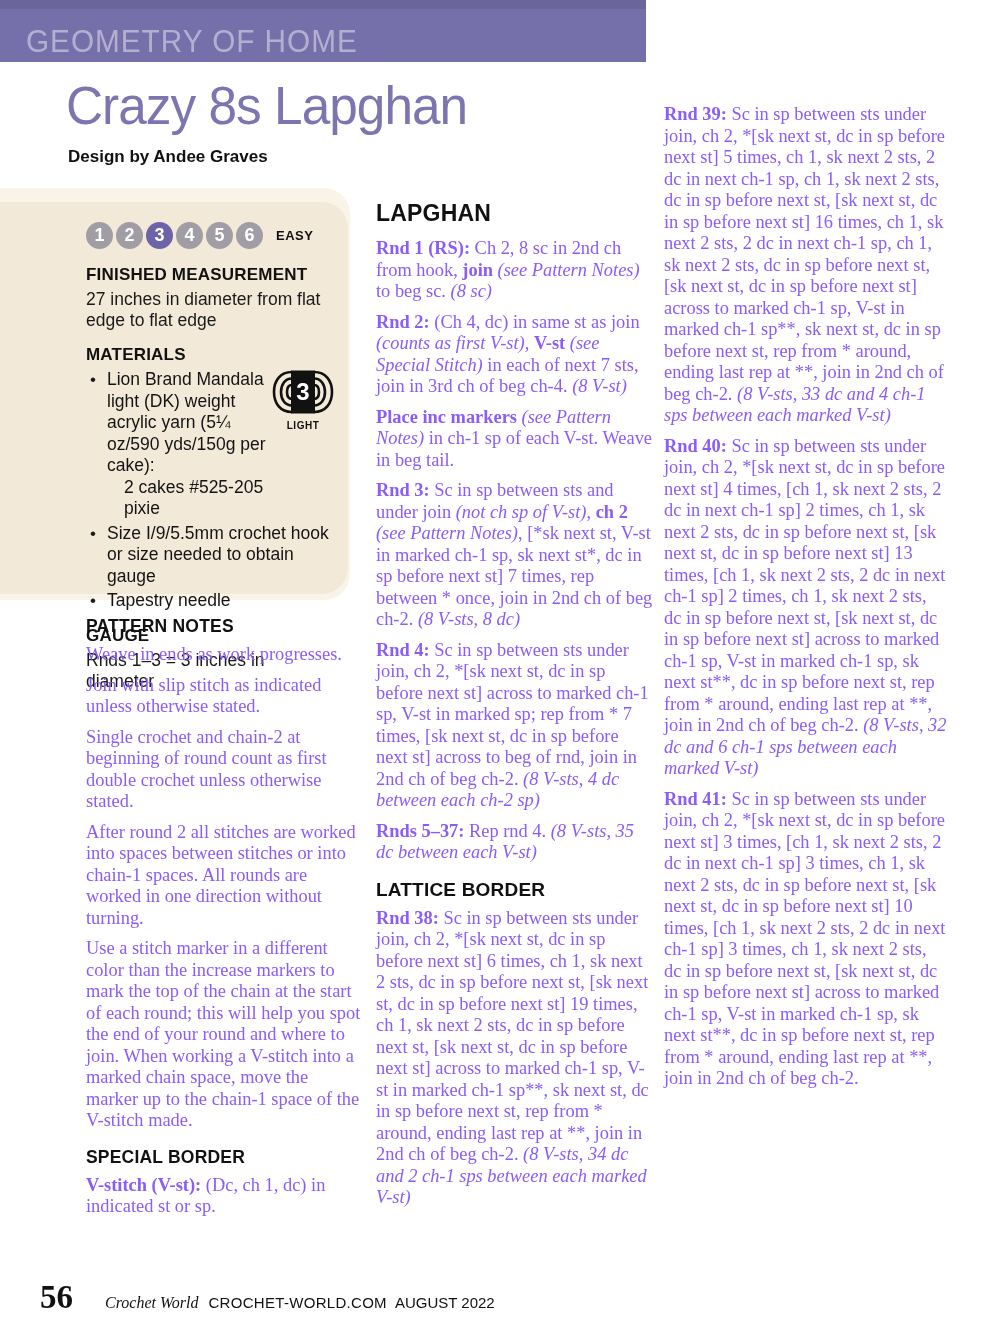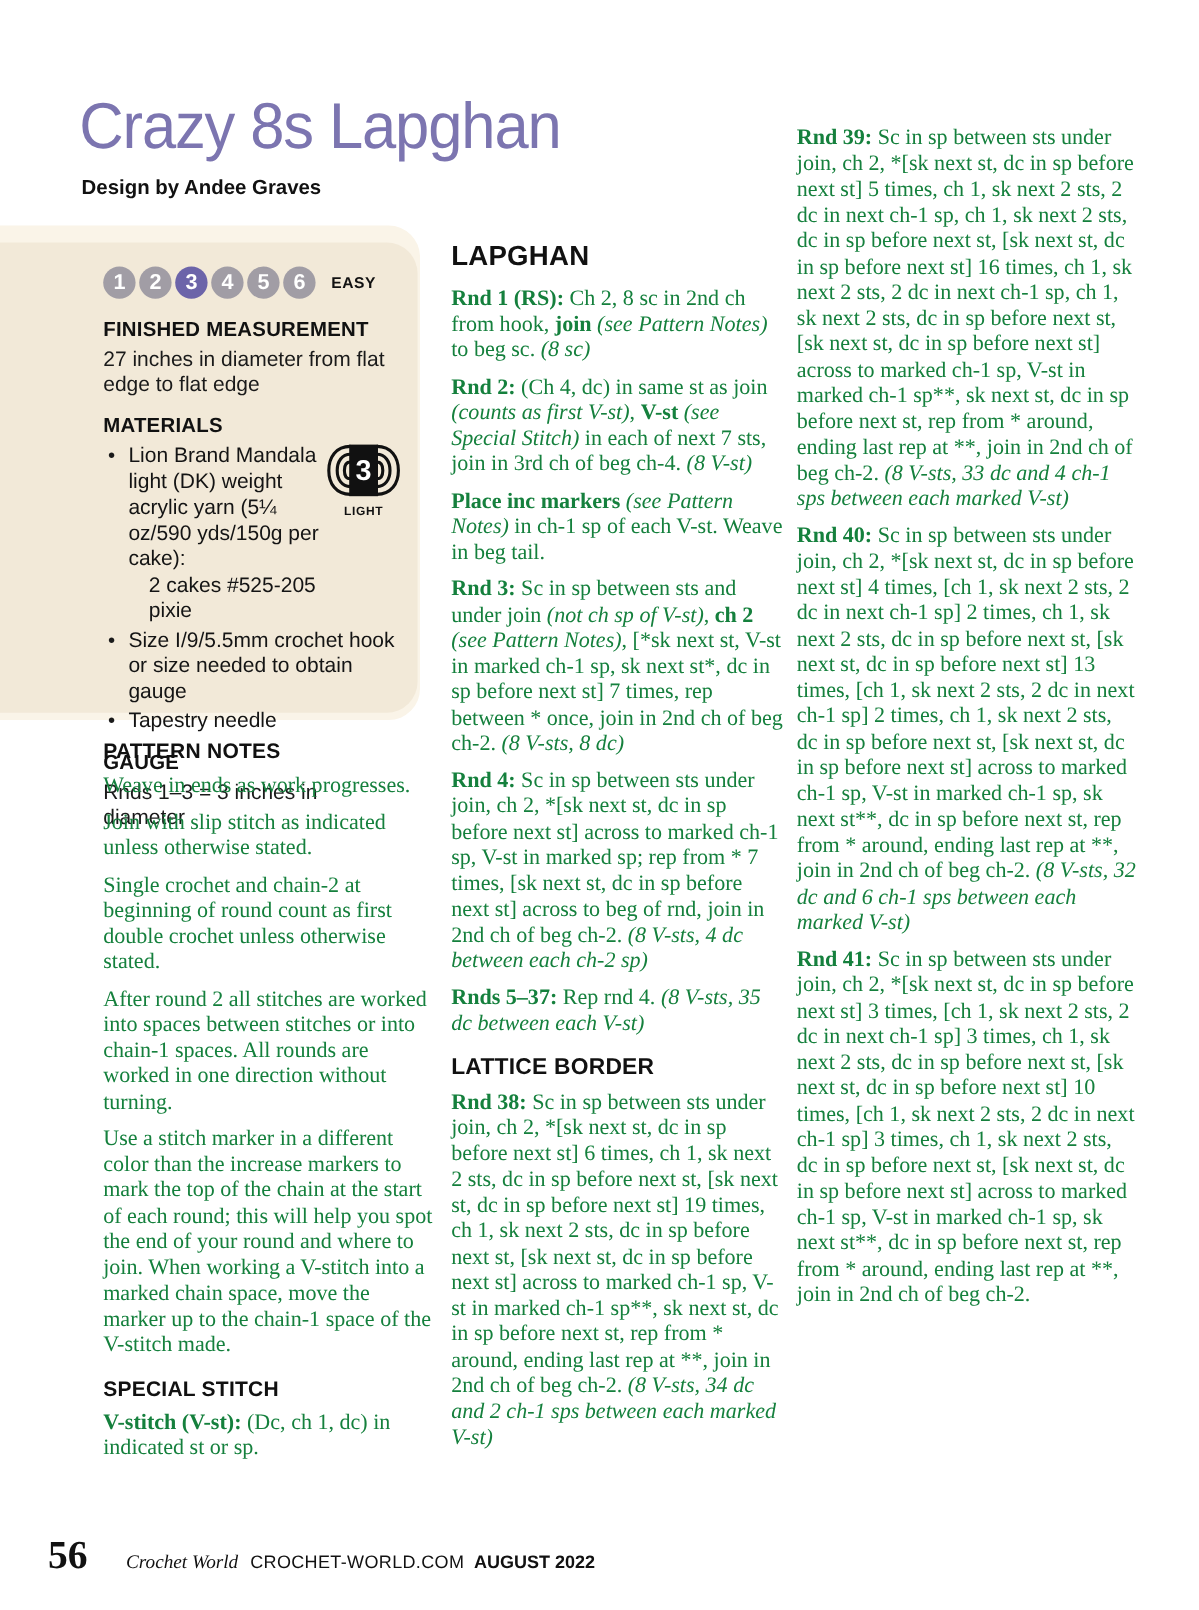--- a/index.html
+++ b/index.html
@@ -39,36 +39,39 @@
 
   
   .col{position:absolute;font-family:"Liberation Serif",serif;}
   .col-notes{left:86px;top:616px;width:277px;}
   .col-mid{left:376px;top:200px;width:278px;}
   .col-right{left:664px;top:104px;width:284px;}
   .subhead{font-family:"Liberation Sans",sans-serif;font-size:17.5px;font-weight:800;
            letter-spacing:.2px;color:#111;margin:15px 0 7px 0;}
   .bighead{font-family:"Liberation Sans",sans-serif;font-size:23px;font-weight:800;
            letter-spacing:.2px;color:#111;margin:0 0 11px 0;}
-  .col p{margin:0 0 9px 0;font-size:18.4px;line-height:21.5px;color:#15803d;}
+  .col p{margin:0 0 9px 0;font-size:18.4px;line-height:21.5px;color:#8b5cf6;}
   .col p i{font-style:italic;}
   .col p b{font-weight:700;}
 
   
   .footer{position:absolute;left:40px;top:1279px;display:flex;align-items:baseline;}
   .pageno{font-family:"Liberation Serif",serif;font-weight:700;font-size:33px;color:#111;}
   .mag{font-family:"Liberation Serif",serif;font-style:italic;font-size:16px;margin-left:32px;color:#111;}
   .site{font-family:"Liberation Sans",sans-serif;font-size:15px;letter-spacing:.3px;margin-left:10px;color:#111;}
-  .issue{font-family:"Liberation Sans",sans-serif;font-size:15px;font-weight:700;margin-left:8px;color:#111;}
+  .issue{font-family:"Liberation Sans",sans-serif;font-size:15px;font-weight:400;margin-left:8px;color:#111;}
 </style>
 </head>
 <body>
 
 <div class="page">
 
+  <div class="kicker-bar">
+    <span>GEOMETRY OF HOME</span>
+  </div>
 
   <h1 class="title">Crazy 8s Lapghan</h1>
   <div class="byline">Design by Andee Graves</div>
 
   <div class="panel-shadow"></div>
   <div class="panel">
 
     <div class="skill-row">
       <span class="lvl">1</span>
       <span class="lvl">2</span>
@@ -113,21 +116,21 @@
     <p>Rnds 1–3 = 3 inches in diameter</p>
   </div>
 
   <div class="col col-notes">
     <div class="subhead" style="margin-top:0">PATTERN NOTES</div>
     <p>Weave in ends as work progresses.</p>
     <p>Join with slip stitch as indicated unless otherwise stated.</p>
     <p>Single crochet and chain-2 at beginning of round count as first double crochet unless otherwise stated.</p>
     <p>After round 2 all stitches are worked into spaces between stitches or into chain-1 spaces. All rounds are worked in one direction without turning.</p>
     <p>Use a stitch marker in a different color than the increase markers to mark the top of the chain at the start of each round; this will help you spot the end of your round and where to join. When working a V-stitch into a marked chain space, move the marker up to the chain-1 space of the V-stitch made.</p>
-    <div class="subhead">SPECIAL STITCH</div>
+    <div class="subhead">SPECIAL BORDER</div>
     <p><b>V-stitch (V-st): </b><span>(Dc, ch 1, dc) in indicated st or sp.</span></p>
   </div>
 
   <div class="col col-mid">
     <div class="bighead">LAPGHAN</div>
     <p><b>Rnd 1 (RS): </b><span>Ch 2, 8 sc in 2nd ch from hook, </span><b>join </b><i>(see Pattern Notes) </i><span>to beg sc. </span><i>(8 sc)</i></p>
     <p><b>Rnd 2: </b><span>(Ch 4, dc) in same st as join </span><i>(counts as first V-st)</i><span>, </span><b>V-st </b><i>(see Special Stitch) </i><span>in each of next 7 sts, join in 3rd ch of beg ch-4. </span><i>(8 V-st)</i></p>
     <p><b>Place inc markers </b><i>(see Pattern Notes) </i><span>in ch-1 sp of each V-st. Weave in beg tail.</span></p>
     <p><b>Rnd 3: </b><span>Sc in sp between sts and under join </span><i>(not ch sp of V-st)</i><span>, </span><b>ch 2 </b><i>(see Pattern Notes)</i><span>, [*sk next st, V-st in marked ch-1 sp, sk next st*, dc in sp before next st] 7 times, rep between * once, join in 2nd ch of beg ch-2. </span><i>(8 V-sts, 8 dc)</i></p>
     <p><b>Rnd 4: </b><span>Sc in sp between sts under join, ch 2, *[sk next st, dc in sp before next st] across to marked ch-1 sp, V-st in marked sp; rep from * 7 times, [sk next st, dc in sp before next st] across to beg of rnd, join in 2nd ch of beg ch-2. </span><i>(8 V-sts, 4 dc between each ch-2 sp)</i></p>

